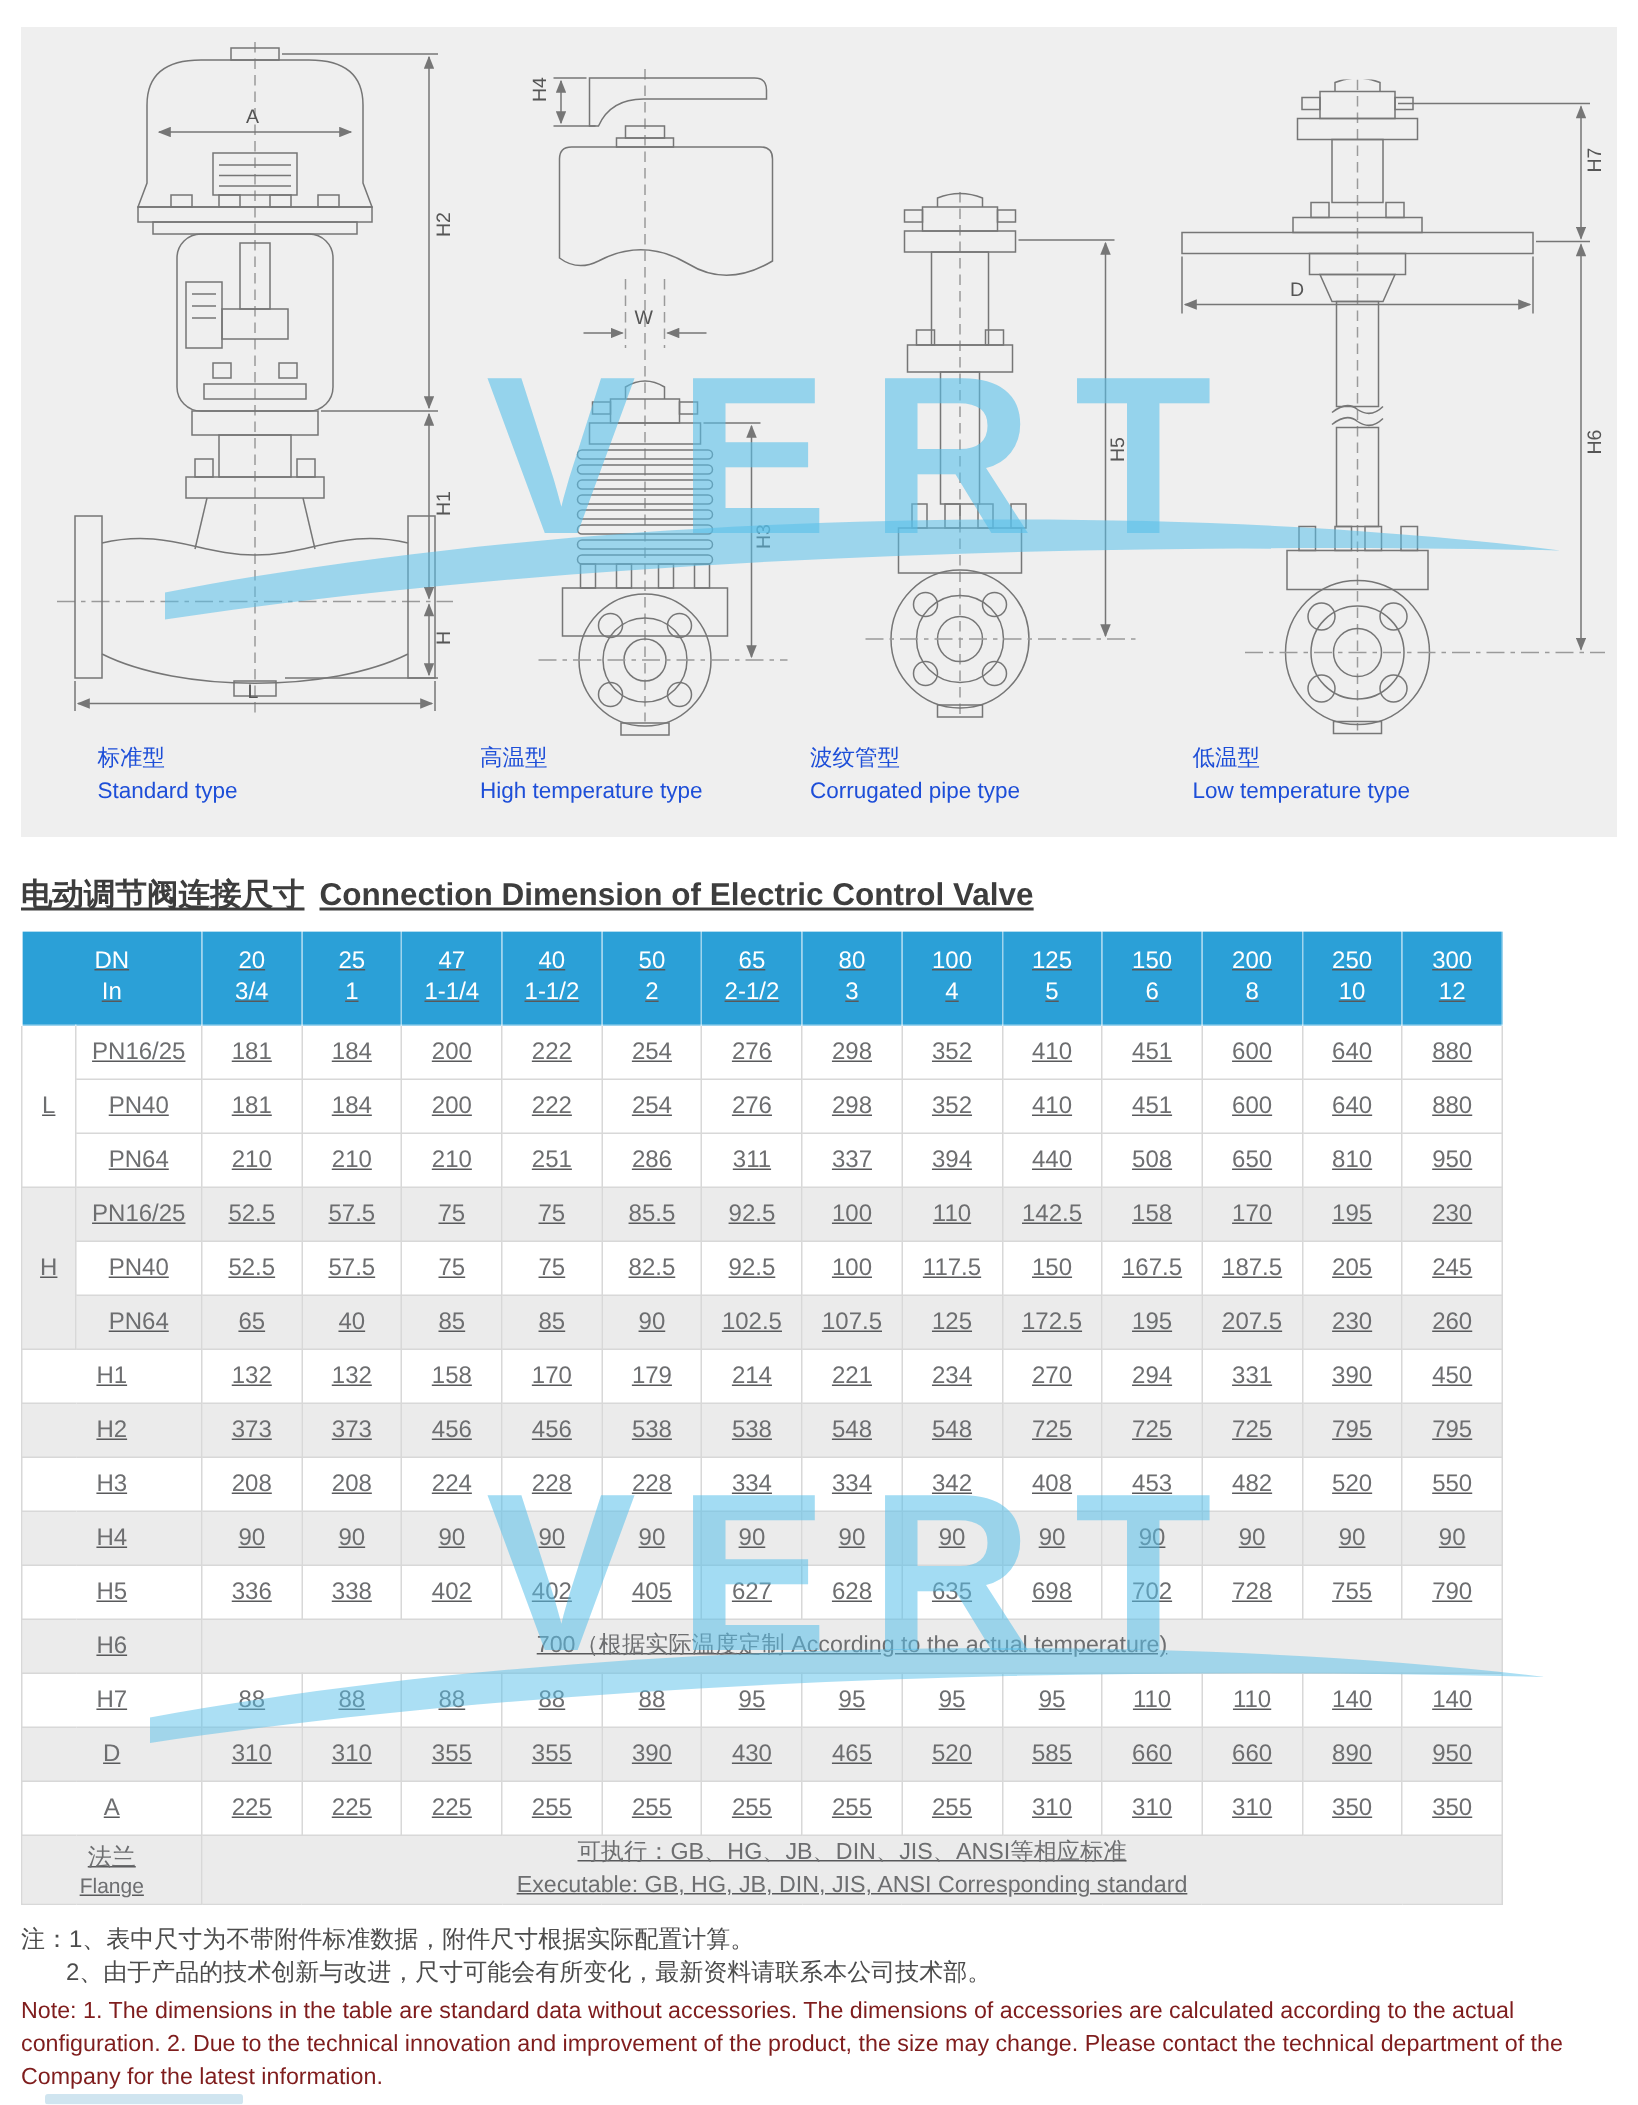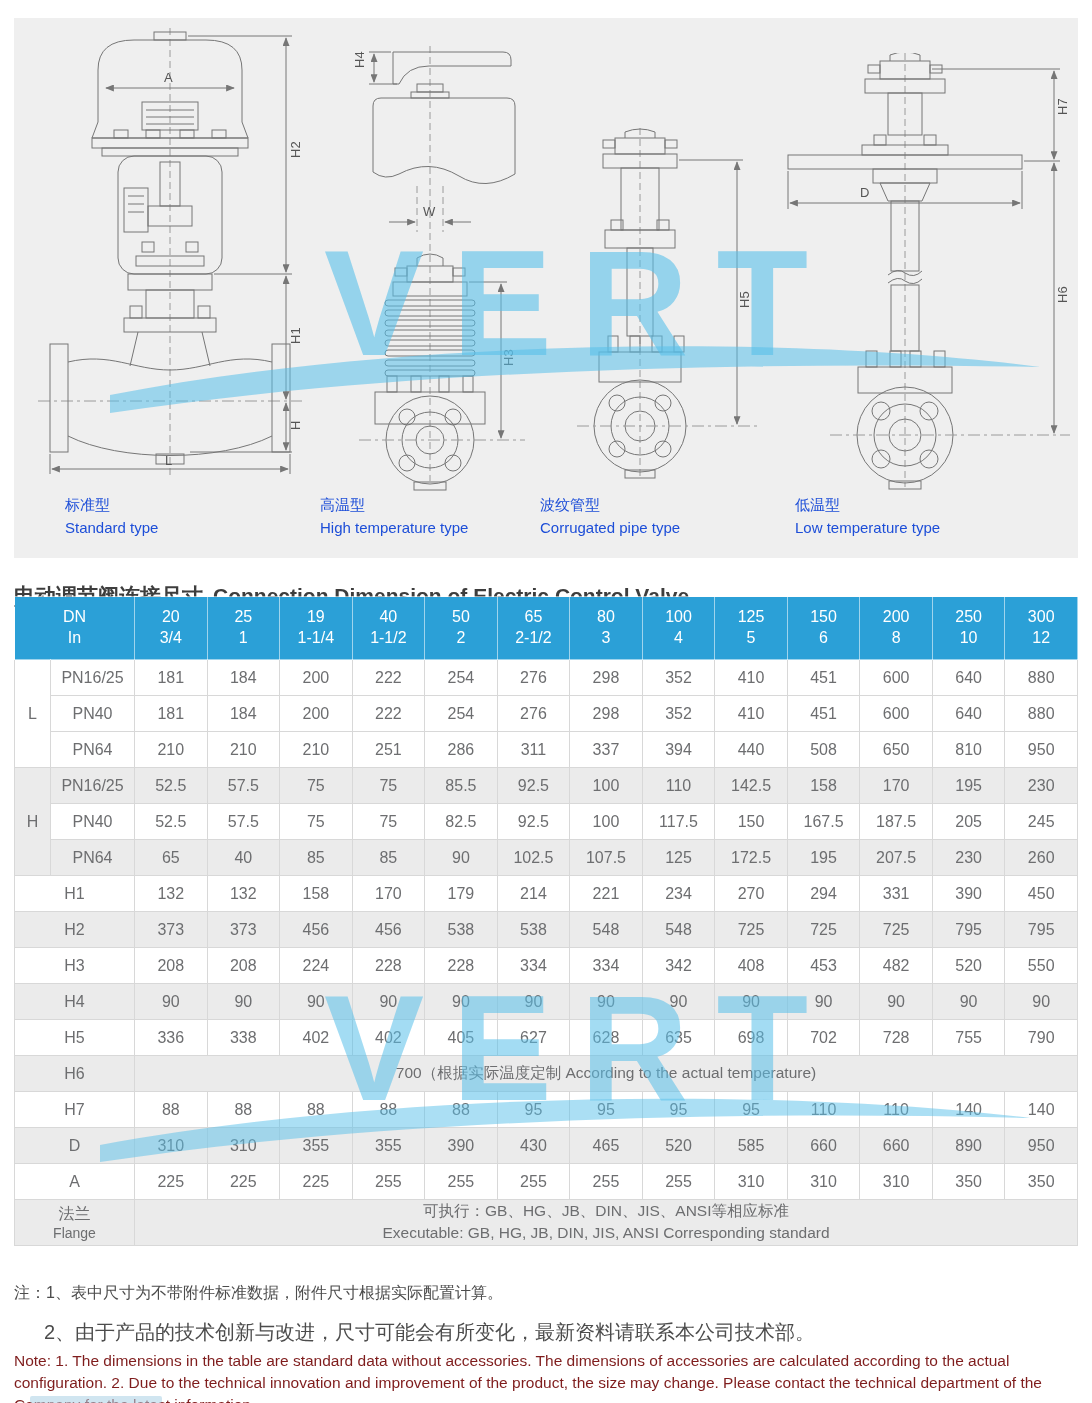--- a/index.html
+++ b/index.html
@@ -15,35 +15,35 @@
   .dtx{font-size:13px;fill:#555;font-family:"Liberation Sans",sans-serif;}
   .type-label{position:absolute;text-align:left;width:220px;color:#1d4ed8;}
   .type-label .zh{font-size:15px;margin-bottom:4px;}
   .type-label .en{font-size:15px;}
   
   .wm{position:absolute;pointer-events:none;z-index:5;}
   
   .sec-title{position:absolute;left:14px;top:582px;width:1064px;font-size:21px;font-weight:bold;color:#3d3d3d;z-index:1;text-decoration:underline;}
   .sec-title .en{margin-left:10px;}
   
-  table.dim-table{position:absolute;left:14px;top:596px;width:1064px;border-collapse:collapse;
-       table-layout:fixed;font-size:16px;z-index:1;}
+  table.dim-table{position:absolute;left:14px;top:620px;width:988px;border-collapse:collapse;
+       table-layout:fixed;font-size:16px;z-index:1;text-decoration:underline;}
   .dim-table th,.dim-table td{border:1px solid #d8d8d8;text-align:center;vertical-align:middle;
        padding:0;color:#6d6e70;}
   .dim-table thead th{background:#2ba0d7;color:#ffffff;border:1px solid rgba(255,255,255,.55);
        font-weight:normal;height:62px;line-height:1.3;font-size:16px;}
   .dim-table tbody td{height:35px;background:#ffffff;}
   .dim-table tr.shade td{background:#ebebeb;}
   .dim-table td.grp{width:36px;}
   .dim-table td.lbl .lbl-en{font-size:14px;}
   .dim-table td.merged div{line-height:1.45;font-size:15.5px;}
   
   .notes{position:absolute;left:14px;top:1283px;width:1068px;z-index:1;}
-  .notes .zh1{font-size:16px;color:#4c4c4c;margin-bottom:15px;}
-  .notes .zh2{font-size:20px;color:#4c4c4c;margin-left:30px;margin-bottom:4px;}
+  .notes .zh1{font-size:16px;color:#4c4c4c;margin-bottom:1px;}
+  .notes .zh2{font-size:16px;color:#4c4c4c;margin-left:30px;margin-bottom:4px;}
   .notes .en{font-size:15.5px;color:#7f1d1d;line-height:1.42;}
   .next-sliver{position:absolute;left:30px;top:1396px;width:132px;height:7px;background:#a9cfe4;
        opacity:.55;border-radius:2px;z-index:1;}
 </style>
 </head>
 <body>
 
 <div class="page">
 
   <svg width="0" height="0" style="position:absolute">
@@ -285,21 +285,21 @@
           </th>
           <th>
             <div>20</div>
             <div>3/4</div>
           </th>
           <th>
             <div>25</div>
             <div>1</div>
           </th>
           <th>
-            <div>19</div>
+            <div>47</div>
             <div>1-1/4</div>
           </th>
           <th>
             <div>40</div>
             <div>1-1/2</div>
           </th>
           <th>
             <div>50</div>
             <div>2</div>
           </th>

